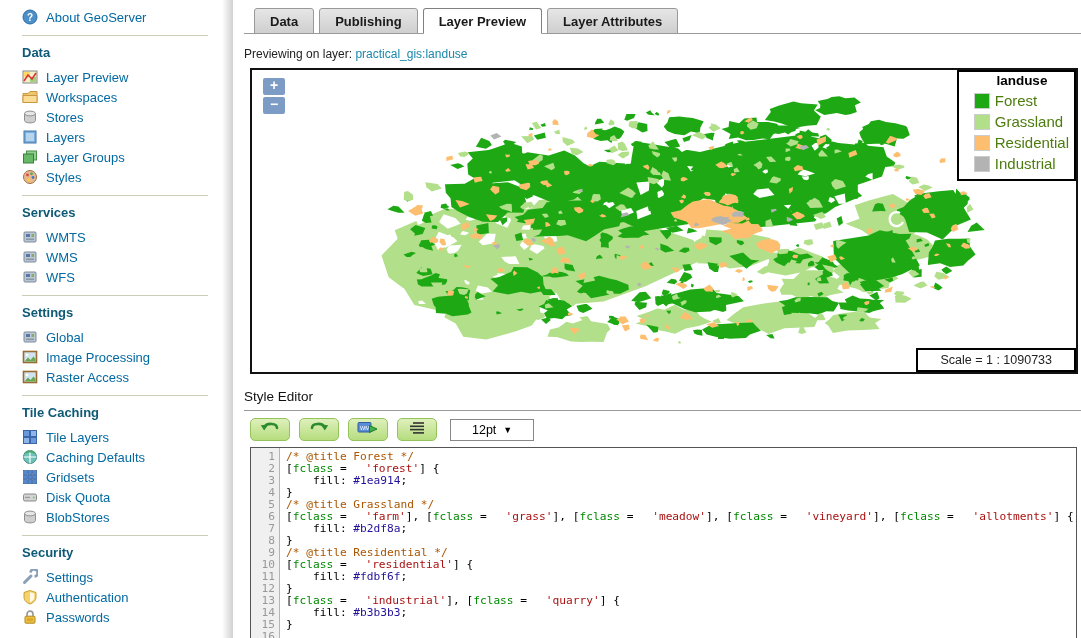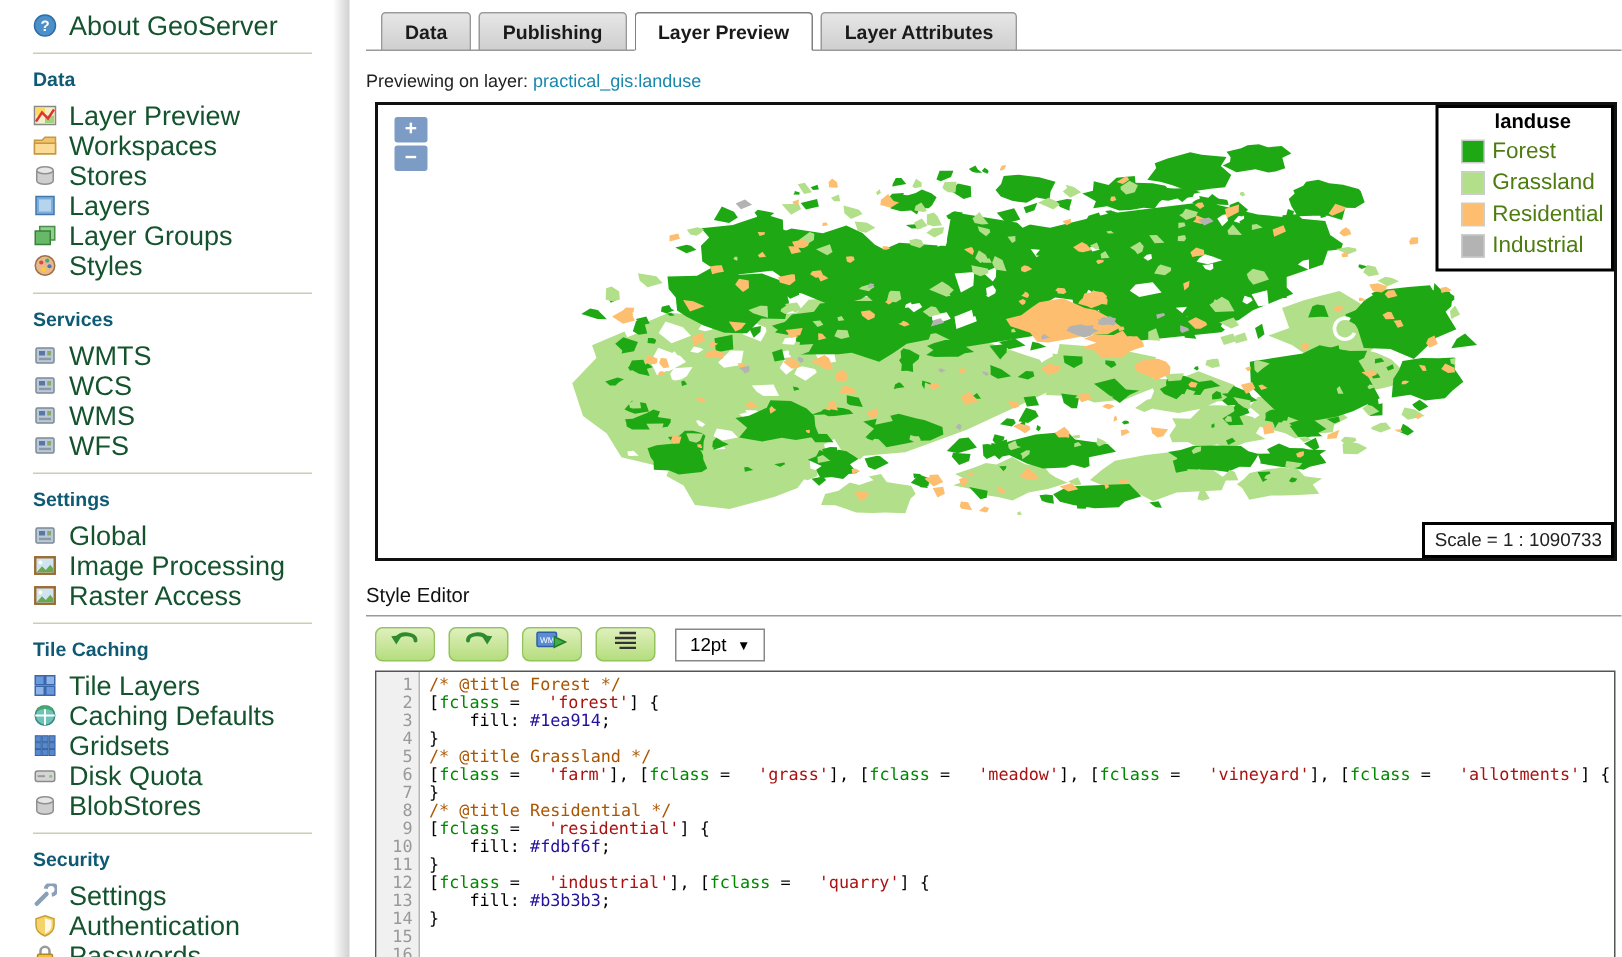--- a/index.html
+++ b/index.html
@@ -7,21 +7,21 @@
     font-family:"Liberation Sans", sans-serif; }
   a { text-decoration:none; cursor:pointer; }
 
   
   .sidebar { position:absolute; left:0; top:0; width:230px; height:638px;
     padding:6px 0 0 22px; background:#fff; }
   .sidebar-shadow { position:absolute; left:222px; top:0; width:11px; height:638px;
     background:linear-gradient(to right, rgba(0,0,0,0), rgba(0,0,0,0.18)); }
   .side-row { display:flex; align-items:center; height:18px; margin:0 0 0 0; }
   .side-row .icn { width:16px; height:16px; margin-right:8px; flex:0 0 16px; }
-  .side-row a { color:#14532d; font-size:18px; }
+  .side-row a { color:#0369a1; font-size:13px; }
   .about-row { margin:2px 0 6px 0; }
   .side-hr { border:none; border-top:1px solid #c8cfb4; margin:9px 22px 9px 0; }
   .side-title { color:#0e5a75; font-size:13px; font-weight:bold; margin:2px 0 8px 0; }
   .side-items .side-row { margin-bottom:2px; }
 
   
   .main { position:absolute; left:240px; top:0; width:841px; height:638px; padding:8px 0 0 4px; }
 
   .tabs { display:flex; align-items:flex-end; border-bottom:1px solid #9a9a9a; padding-left:10px; }
   .tab { font-size:13px; font-weight:bold; color:#1a1a1a; padding:5px 15px 4px 15px;
@@ -39,29 +39,29 @@
   .zoombtn { width:22px; height:17px; margin-bottom:2px; background:#7c9cc6; border-radius:2px;
     color:#fff; font-weight:bold; font-size:14px; line-height:15px; text-align:center;
     cursor:pointer; user-select:none; }
   .legend { position:absolute; top:0; right:0; background:#fff; border:2px solid #000;
     padding:1px 5px 3px 16px; min-width:92px; }
   .legend-title { text-align:center; font-weight:bold; font-size:13.5px; margin:0 0 2px 0; }
   .legend-row { display:flex; align-items:center; margin:4px 0; }
   .legend-swatch { width:14px; height:14px; margin-right:6px; flex:0 0 14px; outline:1px solid rgba(0,0,0,0.2); }
   .legend-label { font-size:15px; color:#4d7c0f; }
   .scale-box { position:absolute; right:0; bottom:0; background:#fff; border:2px solid #000;
-    padding:3px 6px; font-size:12.5px; color:#222; }
+    padding:3px 22px; font-size:12.5px; color:#222; }
 
   .se-title { font-size:13.5px; font-weight:normal; color:#111; margin:15px 0 0 0; }
   .se-rule { border:none; border-top:1px solid #999; margin:6px 0 0 0; }
   .toolbar { display:flex; align-items:center; margin:7px 0 0 6px; }
   .tb-btn { width:40px; height:23px; margin-right:9px; border:1px solid #94c35c; border-radius:5px;
     background:linear-gradient(#dff0bc,#b5dd7e); display:flex; align-items:center; justify-content:center;
     cursor:pointer; }
-  .fontsize { margin-left:4px; height:22px; border:1px solid #888; background:#fff; padding:2px 9px;
+  .fontsize { margin-left:4px; height:22px; border:1px solid #888; background:#fff; padding:2px 21px;
     font-size:12.5px; color:#000; display:flex; align-items:center; cursor:pointer; }
   .fontsize .caret { font-size:9px; margin-left:7px; }
 
   .editor { display:flex; width:827px; margin:6px 0 0 6px; border:1px solid #555;
     height:205px; overflow:hidden; background:#fff;
     font-family:"DejaVu Sans Mono","Liberation Mono",monospace; font-size:11.2px; line-height:12px; }
   .gutter { width:29px; background:#f0f0f0; border-right:1px solid #b5b5b5; padding:3px 0 0 0; }
   .gnum { height:12px; text-align:right; padding-right:4px; color:#999; }
   .code { flex:1; padding:3px 0 0 6px; cursor:text; }
   .codeline { height:12px; white-space:pre; }
@@ -138,29 +138,20 @@
       <div class="side-title">Services</div>
       <div class="side-items">
         <div class="side-row">
           <span class="icn"><svg width="16" height="16" viewBox="0 0 16 16">
               <rect x="2" y="3" width="12" height="10" rx="1" fill="#bcc8d4" stroke="#7a8a9a"></rect>
               <rect x="4" y="5" width="4" height="3" fill="#5577aa"></rect>
               <rect x="9.5" y="5" width="2.5" height="3" fill="#88aa66"></rect>
               <rect x="4" y="9.5" width="8" height="1.6" fill="#8a99a8"></rect>
             </svg></span>
           <a>WMTS</a>
-        </div>
-        <div class="side-row">
-          <span class="icn"><svg width="16" height="16" viewBox="0 0 16 16">
-              <rect x="2" y="3" width="12" height="10" rx="1" fill="#bcc8d4" stroke="#7a8a9a"></rect>
-              <rect x="4" y="5" width="4" height="3" fill="#5577aa"></rect>
-              <rect x="9.5" y="5" width="2.5" height="3" fill="#88aa66"></rect>
-              <rect x="4" y="9.5" width="8" height="1.6" fill="#8a99a8"></rect>
-            </svg></span>
-          <a>WCS</a>
         </div>
         <div class="side-row">
           <span class="icn"><svg width="16" height="16" viewBox="0 0 16 16">
               <rect x="2" y="3" width="12" height="10" rx="1" fill="#bcc8d4" stroke="#7a8a9a"></rect>
               <rect x="4" y="5" width="4" height="3" fill="#5577aa"></rect>
               <rect x="9.5" y="5" width="2.5" height="3" fill="#88aa66"></rect>
               <rect x="4" y="9.5" width="8" height="1.6" fill="#8a99a8"></rect>
             </svg></span>
           <a>WMS</a>
         </div>
@@ -943,20 +934,21 @@
         <div class="gnum">15</div>
         <div class="gnum">16</div>
       </div>
     <div class="code" id="code">
         <div class="codeline"><span class="tk-c">/* @title Forest */</span></div>
         <div class="codeline"><span class="tk-p">[</span><span class="tk-a">fclass</span><span class="tk-p"> = </span><span class="tk-s">'forest'</span><span class="tk-p">] {</span></div>
         <div class="codeline"><span class="tk-p">    fill: </span><span class="tk-v">#1ea914</span><span class="tk-p">;</span></div>
         <div class="codeline"><span class="tk-p">}</span></div>
         <div class="codeline"><span class="tk-c">/* @title Grassland */</span></div>
         <div class="codeline"><span class="tk-p">[</span><span class="tk-a">fclass</span><span class="tk-p"> = </span><span class="tk-s">'farm'</span><span class="tk-p">], [</span><span class="tk-a">fclass</span><span class="tk-p"> = </span><span class="tk-s">'grass'</span><span class="tk-p">], [</span><span class="tk-a">fclass</span><span class="tk-p"> = </span><span class="tk-s">'meadow'</span><span class="tk-p">], [</span><span class="tk-a">fclass</span><span class="tk-p"> = </span><span class="tk-s">'vineyard'</span><span class="tk-p">], [</span><span class="tk-a">fclass</span><span class="tk-p"> = </span><span class="tk-s">'allotments'</span><span class="tk-p">] {</span></div>
+        <div class="codeline"><span class="tk-p">    fill: </span><span class="tk-v">#b2df8a</span><span class="tk-p">;</span></div>
         <div class="codeline"><span class="tk-p">}</span></div>
         <div class="codeline"><span class="tk-c">/* @title Residential */</span></div>
         <div class="codeline"><span class="tk-p">[</span><span class="tk-a">fclass</span><span class="tk-p"> = </span><span class="tk-s">'residential'</span><span class="tk-p">] {</span></div>
         <div class="codeline"><span class="tk-p">    fill: </span><span class="tk-v">#fdbf6f</span><span class="tk-p">;</span></div>
         <div class="codeline"><span class="tk-p">}</span></div>
         <div class="codeline"><span class="tk-p">[</span><span class="tk-a">fclass</span><span class="tk-p"> = </span><span class="tk-s">'industrial'</span><span class="tk-p">], [</span><span class="tk-a">fclass</span><span class="tk-p"> = </span><span class="tk-s">'quarry'</span><span class="tk-p">] {</span></div>
         <div class="codeline"><span class="tk-p">    fill: </span><span class="tk-v">#b3b3b3</span><span class="tk-p">;</span></div>
         <div class="codeline"><span class="tk-p">}</span></div>
       </div>
   </div>

